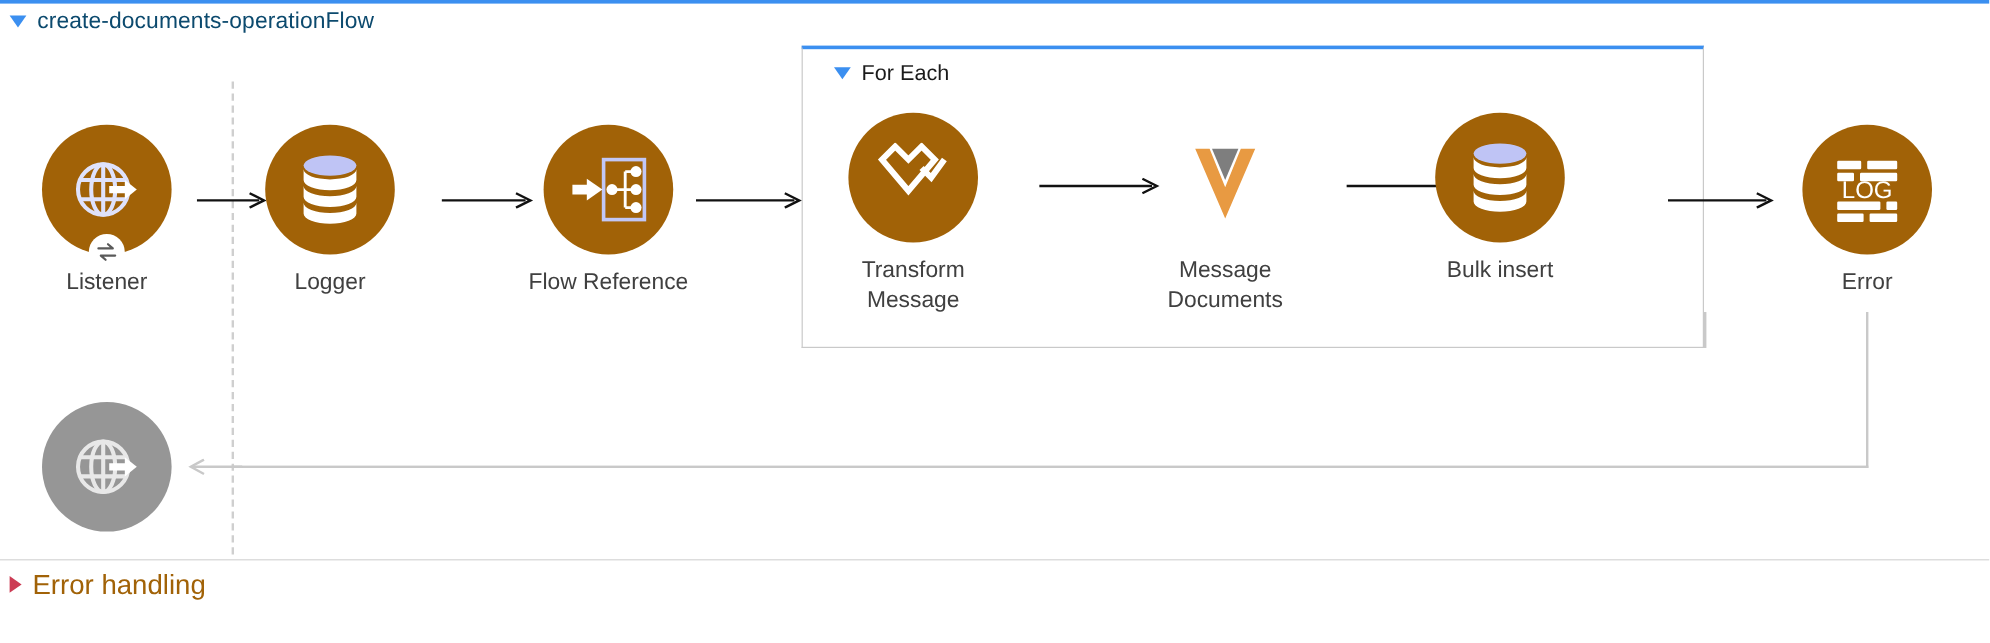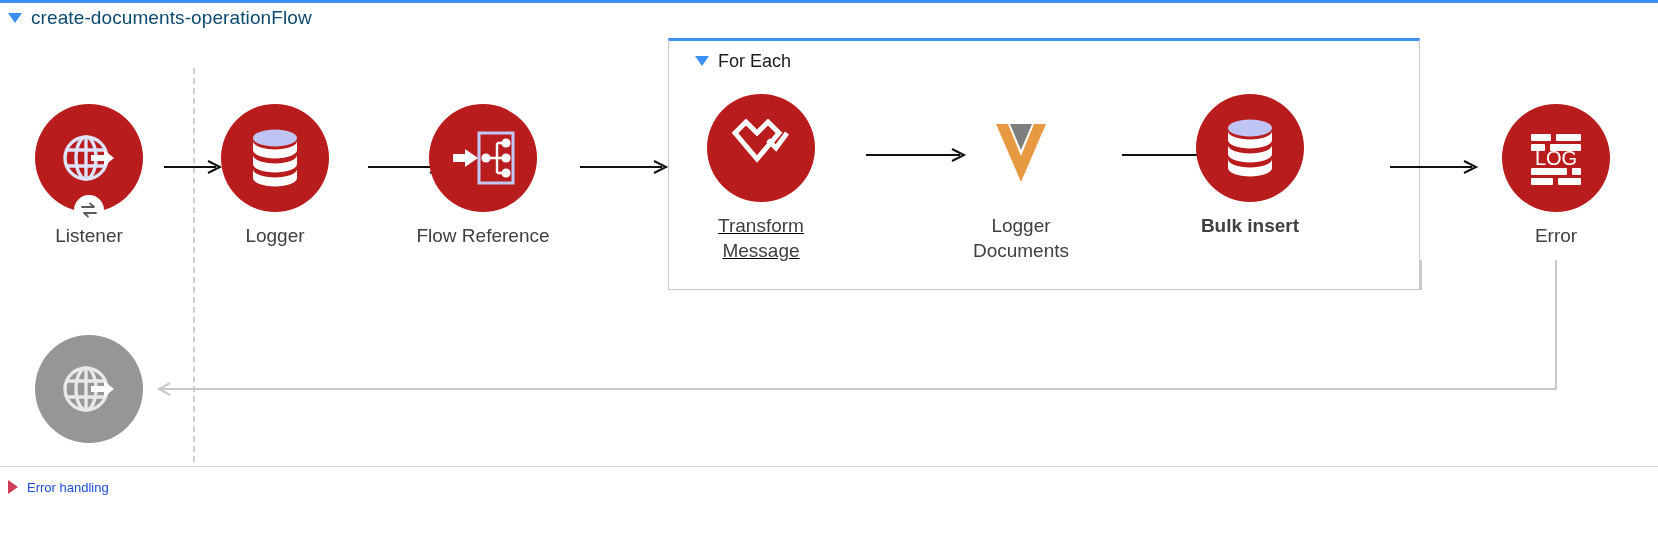--- a/index.html
+++ b/index.html
@@ -84,21 +84,21 @@
   .node {
     position: absolute;
     width: 150px;
     text-align: center;
   }
   .node-circle {
     position: relative;
     width: 108px; height: 108px;
     margin: 0 auto;
     border-radius: 50%;
-    background: #b91c1c;
+    background: #a16207;
     display: flex;
     align-items: center;
     justify-content: center;
   }
   .node-circle.gray { background: #969696; }
   .node-circle.bare { background: transparent; }
   .node-label {
     margin-top: 11px;
     font-size: 19px;
     line-height: 25px;
@@ -143,22 +143,22 @@
     background: #d5d5d5;
   }
   .err-header {
     position: absolute;
     left: 8px;
     display: flex;
     align-items: center;
     height: 26px;
   }
   .err-title {
-    font-size: 13px;
-    color: #1d4ed8;
+    font-size: 23px;
+    color: #a16207;
     white-space: nowrap;
   }
 </style>
 </head>
 <body>
 
 <div id="canvas">
 
   <div class="top-rule"></div>
 
@@ -243,60 +243,60 @@
       <svg width="58" height="62" viewBox="0 0 58 62">
         <ellipse cx="29" cy="11" rx="22" ry="8.5" fill="#bfc4f5"></ellipse>
         <path d="M7 14 v9 a22 8.5 0 0 0 44 0 v-9 a22 8.5 0 0 1 -44 0 z" fill="#ffffff"></path>
         <path d="M7 28 v9 a22 8.5 0 0 0 44 0 v-9 a22 8.5 0 0 1 -44 0 z" fill="#ffffff"></path>
         <path d="M7 42 v9 a22 8.5 0 0 0 44 0 v-9 a22 8.5 0 0 1 -44 0 z" fill="#ffffff"></path>
       </svg>
     </div>
     <div class="node-label">Logger</div>
   </div>
 
-  <div class="node" style="left:408px; top:104px;">
+  <div class="node" style="left:432px; top:104px;">
     <div class="node-circle">
       <svg width="68" height="62" viewBox="0 0 68 62">
         <rect x="30" y="6" width="34" height="50" fill="none" stroke="#c2c7f6" stroke-width="3"></rect>
         <path d="M4 31 H20" stroke="#ffffff" stroke-width="8" fill="none"></path>
         <path d="M16 22 L29 31 L16 40 Z" fill="#ffffff"></path>
         <circle cx="37" cy="31" r="4.6" fill="#ffffff"></circle>
         <path d="M41 31 H48 M48 16 V46 M48 16 H54 M48 31 H54 M48 46 H54" stroke="#ffffff" stroke-width="2.4" fill="none"></path>
         <circle cx="57" cy="16" r="4.6" fill="#ffffff"></circle>
         <circle cx="57" cy="31" r="4.6" fill="#ffffff"></circle>
         <circle cx="57" cy="46" r="4.6" fill="#ffffff"></circle>
       </svg>
     </div>
     <div class="node-label">Flow Reference</div>
   </div>
 
-  <div class="node" style="left:686px; top:94px;text-decoration:underline;">
+  <div class="node" style="left:686px; top:94px;">
     <div class="node-circle">
       <svg width="64" height="58" viewBox="0 0 64 58">
         <g fill="none" stroke="#ffffff" stroke-width="5" stroke-linejoin="miter">
           <path d="M6 14 L17 3 L28 14 L39 3 L50 14 L28 40 Z"></path>
           <path d="M39 21 L47 29 L58 14"></path>
         </g>
       </svg>
     </div>
     <div class="node-label">Transform
 Message</div>
   </div>
 
   <div class="node" style="left:946px; top:94px;">
     <div class="node-circle bare">
       <svg width="62" height="76" viewBox="0 0 62 76">
         <path d="M6 14 L31 72 L56 14 L44 14 L31 46 L18 14 Z" fill="#e89a42"></path>
         <path d="M20 14 L31 40 L42 14 Z" fill="#7e7e7e"></path>
       </svg>
     </div>
-    <div class="node-label">Logger Documents</div>
-  </div>
-
-  <div class="node" style="left:1175px; top:94px;font-weight:bold;">
+    <div class="node-label">Message Documents</div>
+  </div>
+
+  <div class="node" style="left:1175px; top:94px;">
     <div class="node-circle">
       <svg width="58" height="62" viewBox="0 0 58 62">
         <ellipse cx="29" cy="11" rx="22" ry="8.5" fill="#bfc4f5"></ellipse>
         <path d="M7 14 v9 a22 8.5 0 0 0 44 0 v-9 a22 8.5 0 0 1 -44 0 z" fill="#ffffff"></path>
         <path d="M7 28 v9 a22 8.5 0 0 0 44 0 v-9 a22 8.5 0 0 1 -44 0 z" fill="#ffffff"></path>
         <path d="M7 42 v9 a22 8.5 0 0 0 44 0 v-9 a22 8.5 0 0 1 -44 0 z" fill="#ffffff"></path>
       </svg>
     </div>
     <div class="node-label">Bulk insert</div>
   </div>

